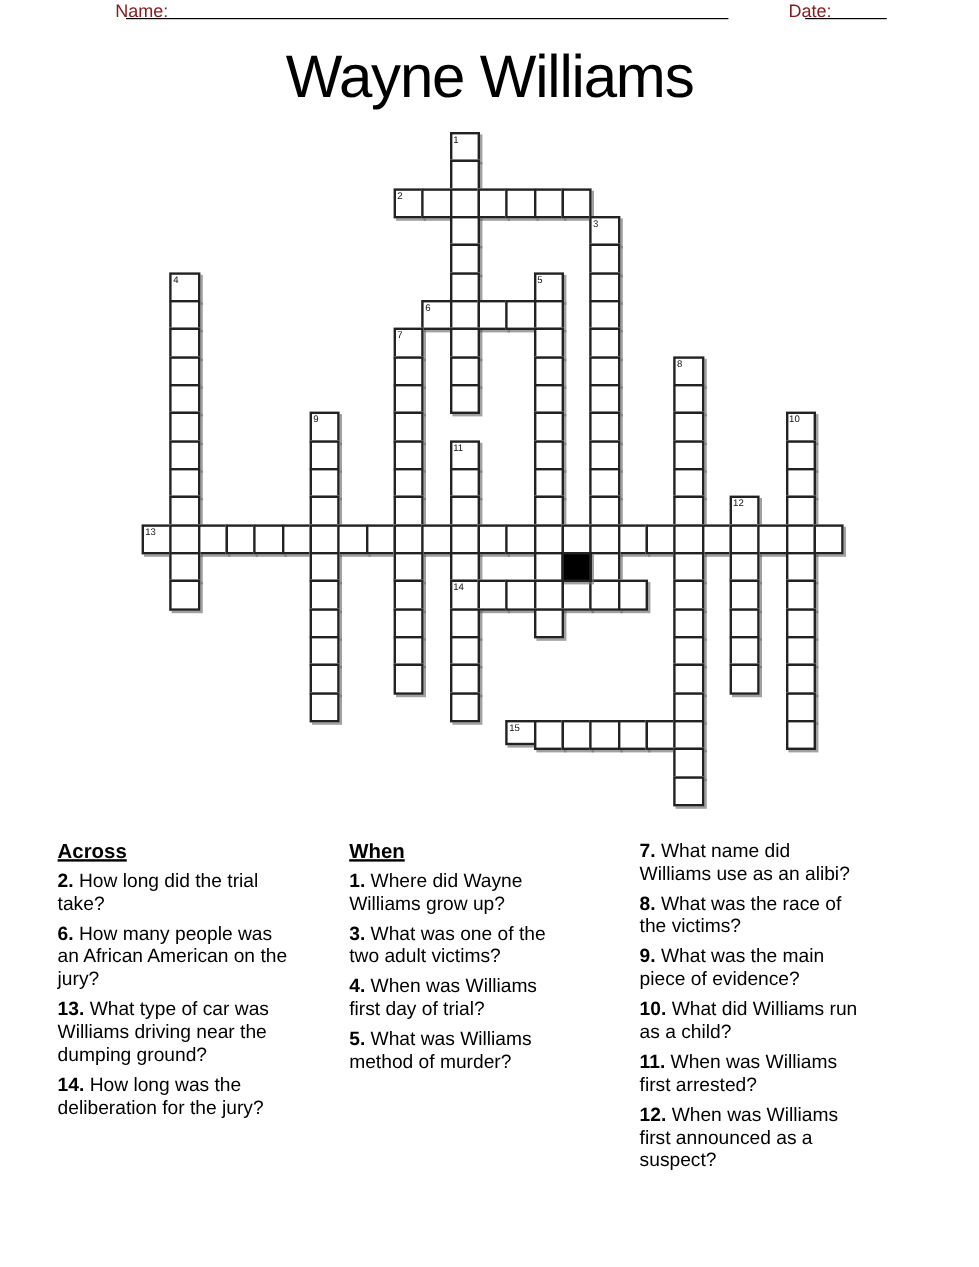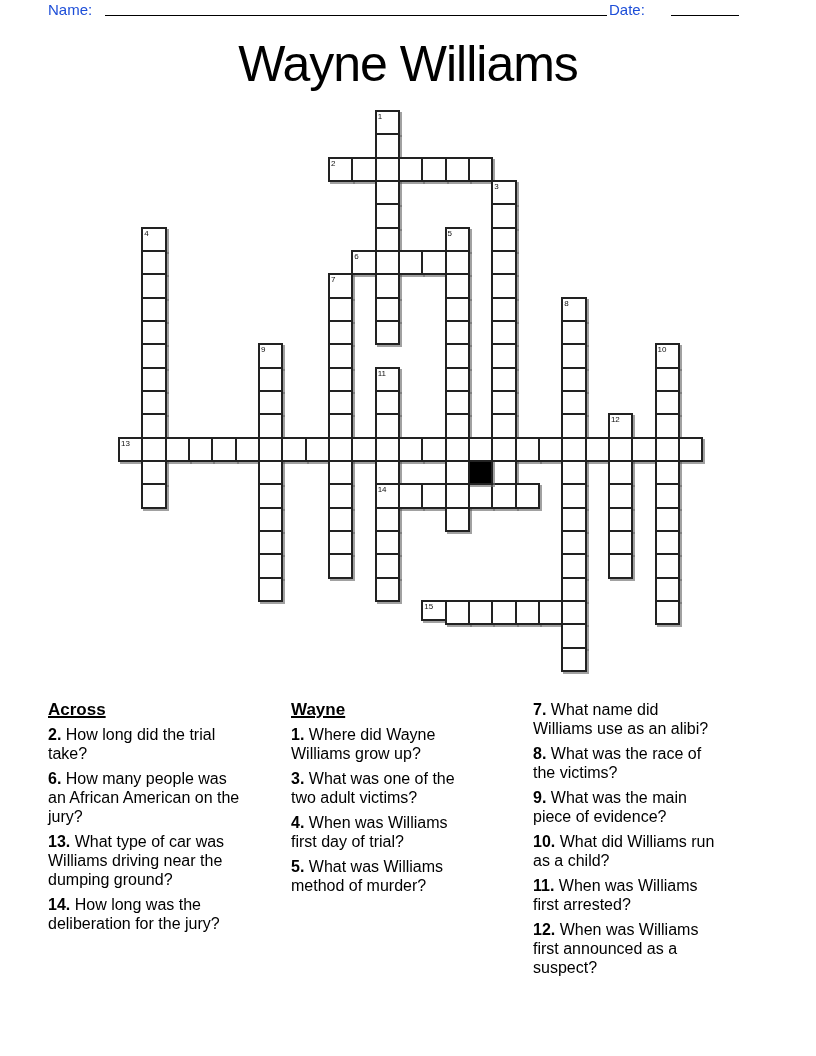--- a/index.html
+++ b/index.html
@@ -1,21 +1,21 @@
 <!DOCTYPE html>
 <html><head>
 <meta charset="utf-8">
 <style>
   html,body{margin:0;padding:0;background:#fff;}
   body{width:816px;height:1056px;position:relative;overflow:hidden;
        font-family:"Liberation Sans","DejaVu Sans",sans-serif;color:#000;}
   .page{position:absolute;left:0;top:0;width:816px;height:1056px;background:#fff;}
 
   
-  .hdr-label{position:absolute;top:2px;font-size:15px;line-height:16px;color:#1d4ed8;}
+  .hdr-label{position:absolute;top:2px;font-size:15px;line-height:16px;color:#7f1d1d;margin-left:48px;}
   #name-label{left:48px;}
   #date-label{left:609px;}
   .blank-line{position:absolute;top:0;height:15px;border-bottom:1px solid #000;}
   #name-line{left:105px;width:502px;}
   #date-line{left:671px;width:68px;}
 
   
   #page-title{position:absolute;top:36px;left:0;width:816px;margin:0;
     text-align:center;font-size:50px;line-height:56px;font-weight:400;
     letter-spacing:-1px;color:#000;}
@@ -247,21 +247,21 @@
         <div class="clue"><span class="clue-num">6.</span><span class="clue-text"> How many people was
 an African American on the
 jury?</span></div>
         <div class="clue"><span class="clue-num">13.</span><span class="clue-text"> What type of car was
 Williams driving near the
 dumping ground?</span></div>
         <div class="clue"><span class="clue-num">14.</span><span class="clue-text"> How long was the
 deliberation for the jury?</span></div>
       </div>
     <div class="clue-col" id="clue-col-1">
-        <div class="clue-heading">Wayne</div>
+        <div class="clue-heading">When</div>
         <div class="clue"><span class="clue-num">1.</span><span class="clue-text"> Where did Wayne
 Williams grow up?</span></div>
         <div class="clue"><span class="clue-num">3.</span><span class="clue-text"> What was one of the
 two adult victims?</span></div>
         <div class="clue"><span class="clue-num">4.</span><span class="clue-text"> When was Williams
 first day of trial?</span></div>
         <div class="clue"><span class="clue-num">5.</span><span class="clue-text"> What was Williams
 method of murder?</span></div>
       </div>
     <div class="clue-col" id="clue-col-2">

